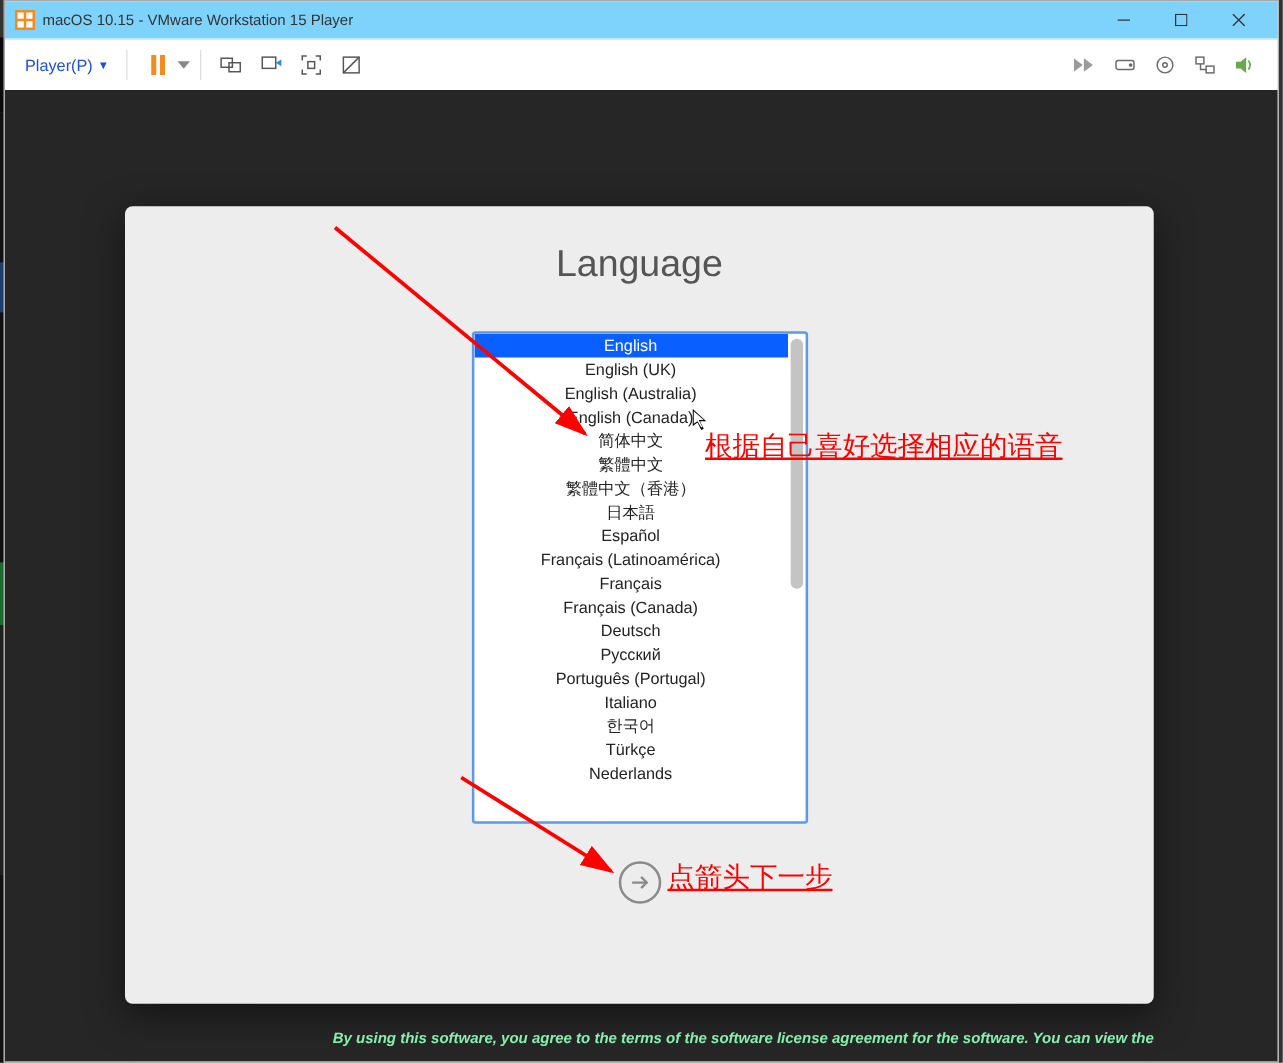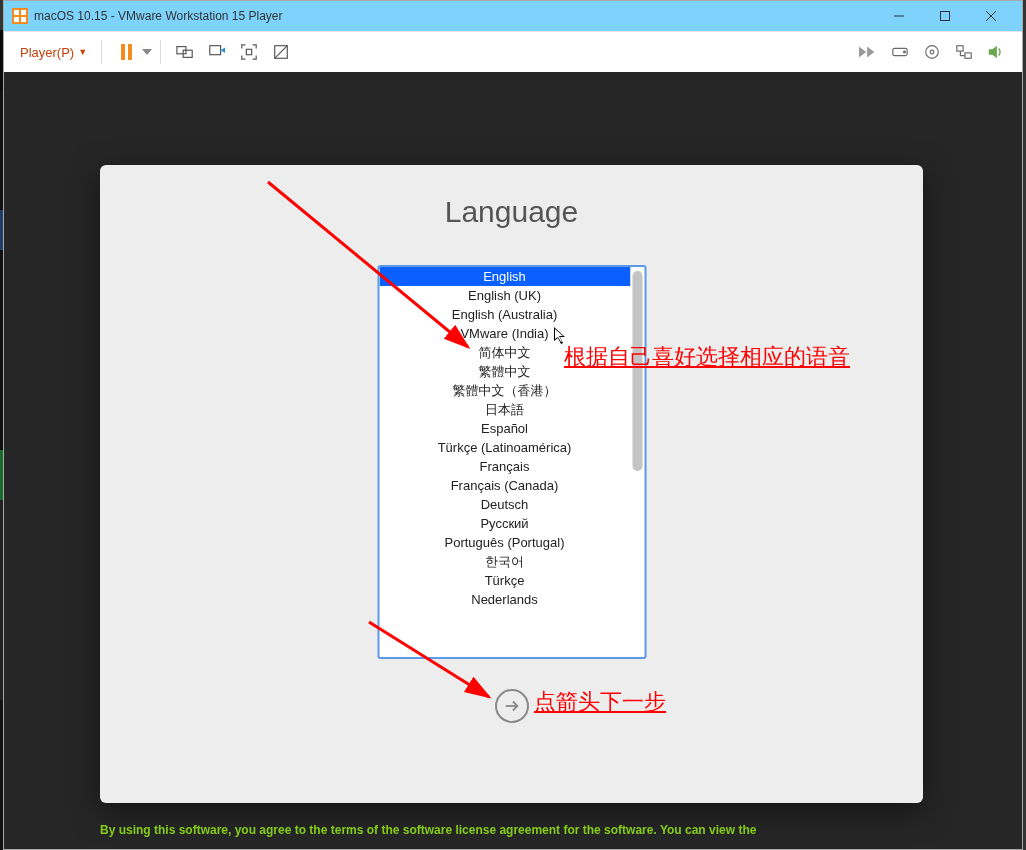--- a/index.html
+++ b/index.html
@@ -10,21 +10,21 @@
   .vmw-window{position:absolute;left:3px;top:0;width:1020px;height:850px;background:#ffffff;border:1px solid #a9a9a9;box-sizing:border-box;}
   
   .titlebar{height:30px;display:flex;align-items:center;padding:0 8px;background:#7dd3fc;}
   .app-icon{width:16px;height:16px;margin-right:6px;display:flex;align-items:center;justify-content:center;}
   .title-text{font-size:12px;color:#333;flex:0 0 auto;}
   .titlebar-spacer{flex:1;}
   .win-btn{width:46px;height:30px;display:flex;align-items:center;justify-content:center;color:#333;}
   .win-btn svg{width:10px;height:10px;}
   
   .toolbar{height:40px;border-top:1px solid #e5e5e5;display:flex;align-items:center;padding:0 10px;background:#ffffff;}
-  .player-menu{display:flex;align-items:center;font-size:13px;color:#c2410c;padding:4px 6px;}
+  .player-menu{display:flex;align-items:center;font-size:13px;color:#1d4ed8;padding:4px 6px;}
   .player-menu .caret{margin-left:4px;font-size:9px;}
   .tb-sep{width:1px;height:24px;background:#ddd;margin:0 8px;}
   .tb-btn{width:20px;height:20px;margin:0 6px;display:flex;align-items:center;justify-content:center;color:#555;}
   .tb-btn svg{width:18px;height:18px;}
   .pause-bars{display:flex;gap:3px;}
   .pause-bars .bar{width:4px;height:16px;background:#f58b1f;}
   .tb-spacer{flex:1;}
   .tb-right-btn{width:20px;height:20px;margin:0 6px;display:flex;align-items:center;justify-content:center;color:#6a6a6a;}
   .tb-right-btn svg{width:18px;height:18px;}
   
@@ -33,21 +33,21 @@
   .recovery{position:absolute;left:96px;top:93px;width:823px;height:638px;background:#ededed;border-radius:6px;box-shadow:0 8px 30px rgba(0,0,0,.5);}
   .recovery-title{position:absolute;top:30px;left:0;right:0;text-align:center;font-size:30px;color:#555;font-family:"Helvetica Neue","Segoe UI",Arial,sans-serif;font-weight:400;}
   .lang-box{position:absolute;top:100px;left:50%;transform:translateX(-50%);width:265px;height:390px;background:#fff;border:2px solid #5a9ae6;border-radius:3px;overflow:hidden;}
   .lang-list{position:absolute;left:0;top:0;right:14px;bottom:0;overflow:hidden;}
   .lang-item{height:19px;line-height:19px;text-align:center;font-size:13px;color:#222;font-family:Liberation Sans, sans-serif;}
   .lang-item.selected{background:#0a60ff;color:#fff;}
   .lang-scrollbar-track{position:absolute;right:2px;top:4px;width:10px;height:380px;}
   .lang-scrollbar-thumb{position:absolute;right:0;top:0;width:10px;height:200px;background:#c4c4c4;border-radius:5px;}
   .next-btn{position:absolute;top:524px;left:50%;transform:translateX(-50%);width:30px;height:30px;border:2px solid #8a8a8a;border-radius:50%;display:flex;align-items:center;justify-content:center;}
   .next-btn svg{width:18px;height:18px;stroke:#8a8a8a;fill:none;stroke-width:2;}
-  .footer-text{position:absolute;bottom:-35px;left:0;right:0;text-align:left;font-size:12px;font-weight:bold;color:#84cc16;line-height:1.35;}
+  .footer-text{position:absolute;bottom:-35px;left:0;right:0;text-align:right;font-size:12px;font-weight:bold;color:#86efac;line-height:1.35;font-style:italic;}
   
   .anno{position:absolute;color:#ff0000;font-family:"SimSun","Songti SC",serif;font-size:22px;font-weight:500;text-decoration:underline;}
   .anno svg{position:absolute;overflow:visible;}
   .cursor{position:absolute;font-size:14px;color:#000;font-family:Arial;}
 </style>
 </head>
 <body>
 
 <div class="left-stripes">
   <div style="height:60px;background:#0a0a0a;"></div>
@@ -170,32 +170,33 @@
   <div class="vm-area">
 
     <div class="recovery">
       <div class="recovery-title">Language</div>
 
       <div class="lang-box">
         <div class="lang-list" id="langList">
             <div class="lang-item selected">English</div>
             <div class="lang-item">English (UK)</div>
             <div class="lang-item">English (Australia)</div>
-            <div class="lang-item">VMware (India)</div>
+            <div class="lang-item">English (Canada)</div>
             <div class="lang-item">简体中文</div>
             <div class="lang-item">繁體中文</div>
             <div class="lang-item">繁體中文（香港）</div>
             <div class="lang-item">日本語</div>
             <div class="lang-item">Español</div>
-            <div class="lang-item">Türkçe (Latinoamérica)</div>
+            <div class="lang-item">Français (Latinoamérica)</div>
             <div class="lang-item">Français</div>
             <div class="lang-item">Français (Canada)</div>
             <div class="lang-item">Deutsch</div>
             <div class="lang-item">Русский</div>
             <div class="lang-item">Português (Portugal)</div>
+            <div class="lang-item">Italiano</div>
             <div class="lang-item">한국어</div>
             <div class="lang-item">Türkçe</div>
             <div class="lang-item">Nederlands</div>
           </div>
         <div class="lang-scrollbar-track">
           <div class="lang-scrollbar-thumb"></div>
         </div>
       </div>
 
       <div class="next-btn">

